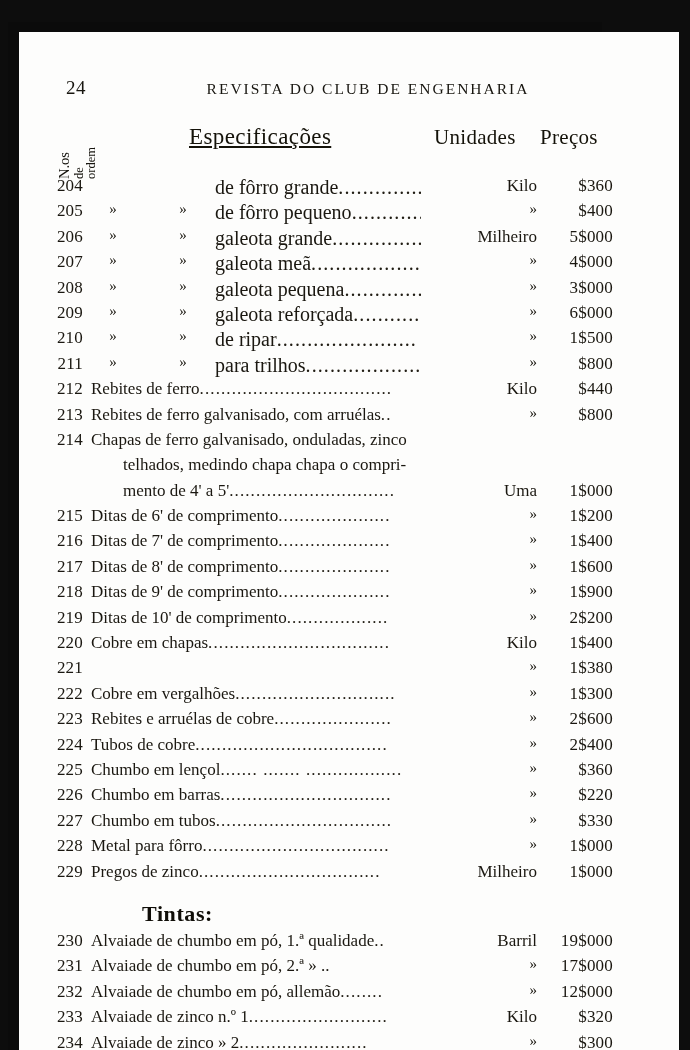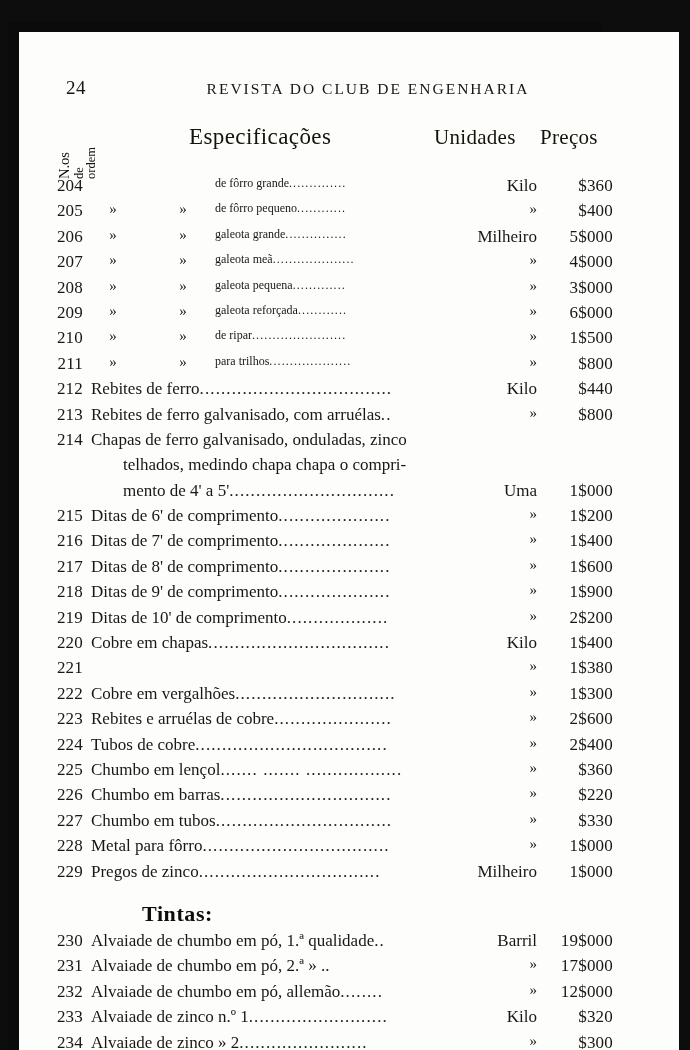--- a/index.html
+++ b/index.html
@@ -85,20 +85,21 @@
   #rot-de   { left: 22px; bottom: 0px; font-size: 12.5px; }
   #rot-ordem{ left: 34px; bottom: 0px; font-size: 12.5px; }
 
   #col-head-espec {
     position: absolute;
     left: 170px;
     top: 92px;
     font-size: 23px;
     color: #141209;
     letter-spacing: 0.4px;
+    text-decoration: underline;
   }
   #col-head-unidades {
     position: absolute;
     left: 415px;
     top: 93px;
     font-size: 21px;
     color: #141209;
     letter-spacing: 0.3px;
   }
   #col-head-precos {
@@ -155,21 +156,21 @@
     left: 152px;
     width: 24px;
     text-align: center;
     font-size: 15px;
     color: #1a1710;
   }
   .dsub {
     position: absolute;
     left: 196px;
     width: 206px;
-    font-size: 12px;
+    font-size: 20px;
     color: #1a1710;
     white-space: nowrap;
     overflow: hidden;
   }
   .leader {
     letter-spacing: 1.1px;
     color: #211d14;
   }
   .r-unit {
     position: absolute;

